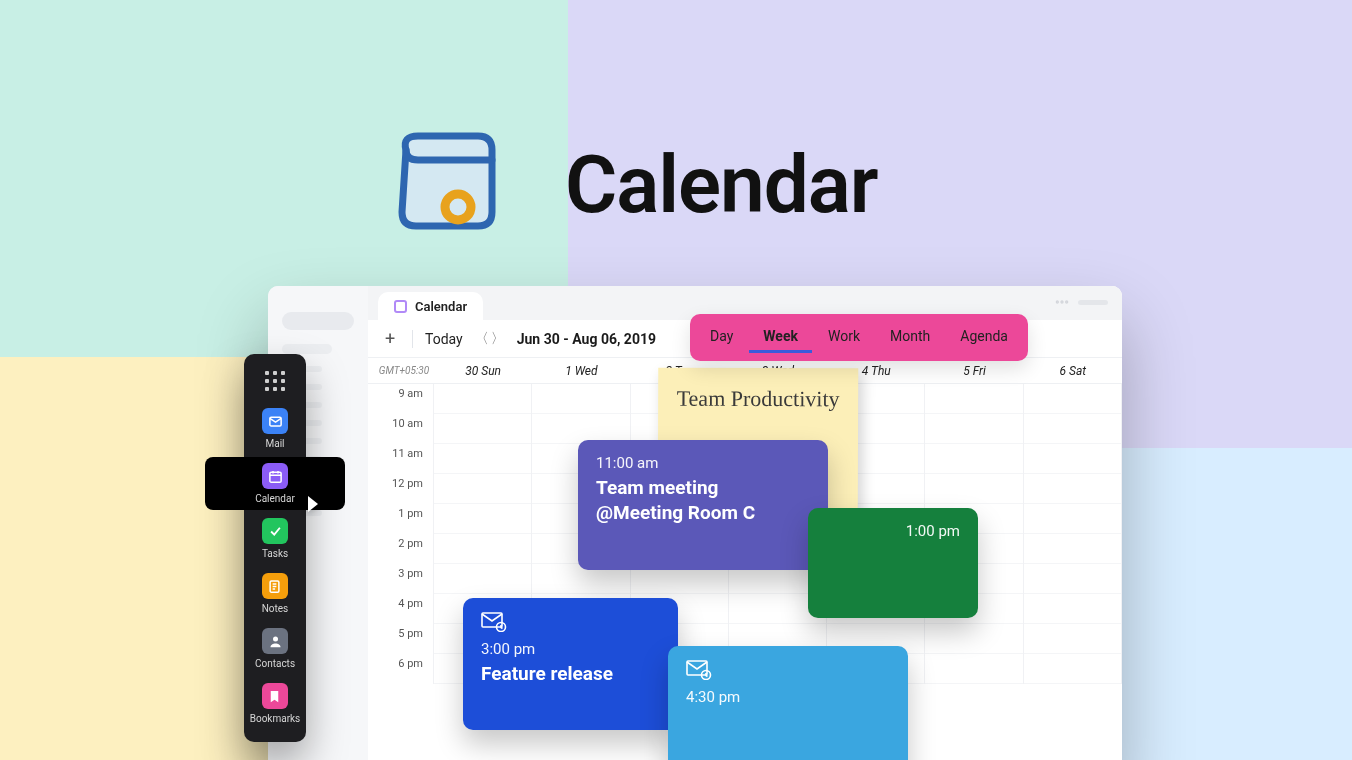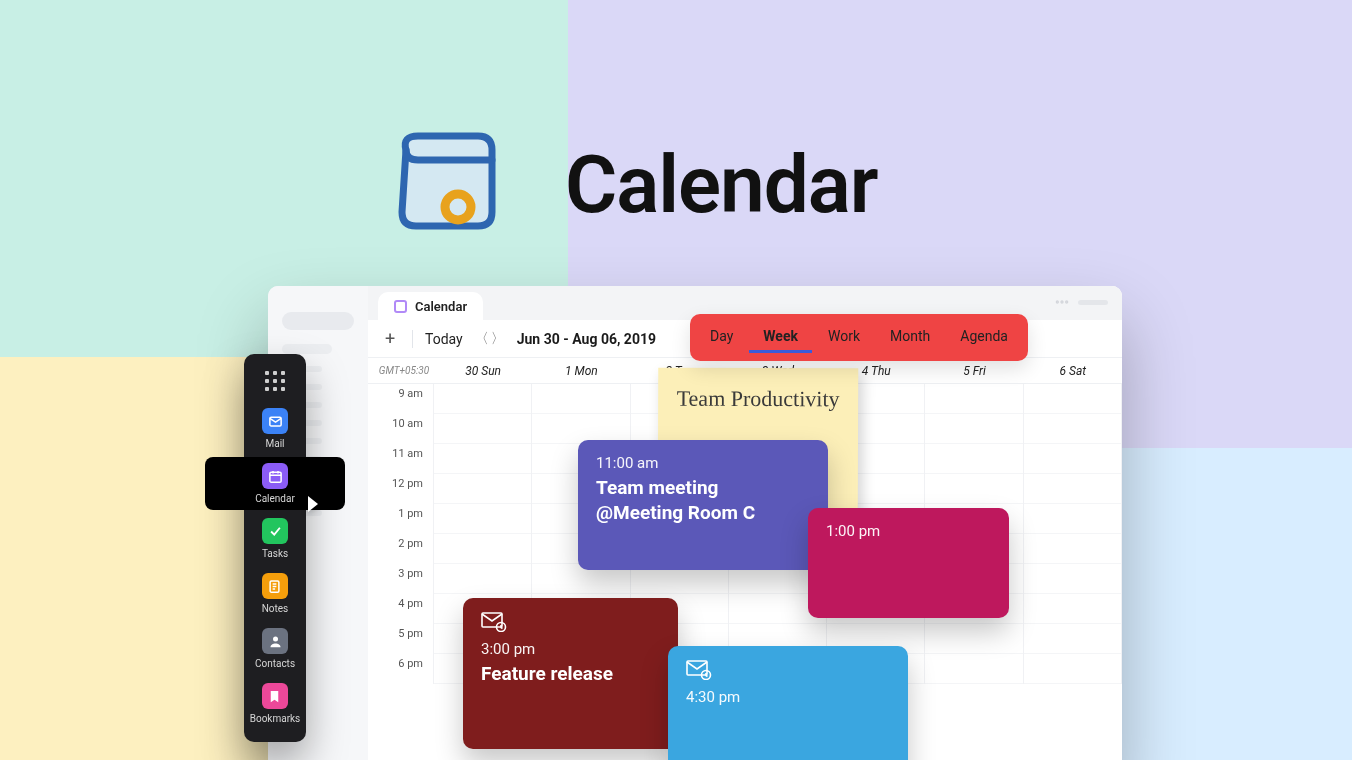--- a/index.html
+++ b/index.html
@@ -42,21 +42,21 @@
   .tab .cal-dot{width:13px;height:13px;border:2px solid #b18af7;border-radius:3px;}
   .topright{position:absolute;right:14px;top:8px;display:flex;align-items:center;gap:8px;opacity:.4;color:#6b7280;}
   .topright .tr-bar{width:30px;height:5px;background:#cfd3da;border-radius:3px;}
 
   .toolbar{height:38px;display:flex;align-items:center;gap:12px;padding:0 12px;border-bottom:1px solid #eef0f3;position:relative;}
   .plus{font-size:18px;color:#555;cursor:pointer;width:20px;text-align:center;}
   .today-btn{font-size:14px;color:#222;cursor:pointer;}
   .nav-arrows{display:flex;gap:2px;color:#777;}
   .nav-arrows span{cursor:pointer;font-size:14px;}
   .daterange{font-size:14px;font-weight:700;color:#1b1b1b;}
-  .viewseg{position:absolute;left:322px;top:-6px;background:#ef4444;border-radius:10px;box-shadow:0 8px 20px rgba(0,0,0,.12);display:flex;padding:8px 6px;gap:2px;z-index:5;}
+  .viewseg{position:absolute;left:322px;top:-6px;background:#ec4899;border-radius:10px;box-shadow:0 8px 20px rgba(0,0,0,.12);display:flex;padding:8px 6px;gap:2px;z-index:5;}
   .viewseg .v{padding:6px 14px;font-size:14px;color:#222;cursor:pointer;border-radius:6px;}
   .viewseg .v.active{font-weight:700;border-bottom:3px solid #3b5bdb;border-radius:0;}
 
   .dayheader{display:grid;grid-template-columns:66px repeat(7,1fr);height:26px;font-size:12px;color:#222;border-bottom:1px solid #eef0f3;}
   .dayheader div{display:flex;align-items:center;justify-content:center;font-style:italic;}
   .tz{font-size:10px;color:#888;justify-content:flex-start;padding-left:6px;}
 
   .grid{position:relative;display:grid;grid-template-columns:66px repeat(7,1fr);}
   .hourcol{border-right:1px solid #f0f1f4;}
   .hourcol .hr{height:30px;font-size:11px;color:#555;display:flex;align-items:flex-start;justify-content:flex-end;padding:3px 10px 0 0;}
@@ -65,22 +65,22 @@
 
   
   .sticky{position:absolute;left:290px;top:-16px;width:200px;height:150px;background:#fcefb8;box-shadow:4px 6px 14px rgba(0,0,0,.18);display:flex;align-items:flex-start;justify-content:center;padding-top:18px;font-family:"Brush Script MT","Segoe Script",cursive;font-size:22px;color:#3a3a3a;z-index:3;transform:rotate(.2deg);}
 
   
   .card{position:absolute;border-radius:10px;color:#fff;box-shadow:0 14px 28px rgba(0,0,0,.22);padding:14px 18px 12px;z-index:6;}
   .card .time{font-size:15px;opacity:.95;margin-bottom:4px;}
   .card .title{font-size:19px;font-weight:700;line-height:1.3;}
   .mail-ico{display:block;margin-bottom:8px;}
   .c1{left:210px;top:56px;width:250px;height:130px;background:#5b58b8;}
-  .c2{left:440px;top:124px;width:201px;height:110px;background:#be185d;}
-  .c3{left:95px;top:214px;width:215px;height:151px;background:#7f1d1d;}
+  .c2{left:440px;top:124px;width:170px;height:110px;background:#15803d;text-align:right;}
+  .c3{left:95px;top:214px;width:215px;height:132px;background:#1d4ed8;}
   .c4{left:300px;top:262px;width:240px;height:150px;background:#3aa6e0;}
 </style>
 </head>
 <body>
 
 <div class="bg">
   <div class="q tl"></div>
     <div class="q tr"></div>
     <div class="q bl"></div>
     <div class="q br"></div>
@@ -210,21 +210,21 @@
         <div class="v active">Week</div>
         <div class="v">Work</div>
         <div class="v">Month</div>
         <div class="v">Agenda</div>
       </div>
     </div>
 
     <div class="dayheader">
       <div class="tz">GMT+05:30</div>
       <div>30 Sun</div>
-      <div>1 Mon</div>
+      <div>1 Wed</div>
       <div>2 Tue</div>
       <div>3 Wed</div>
       <div>4 Thu</div>
       <div>5 Fri</div>
       <div>6 Sat</div>
     </div>
 
     <div class="grid">
       <div class="hourcol">
         <div class="hr">9 am</div>

